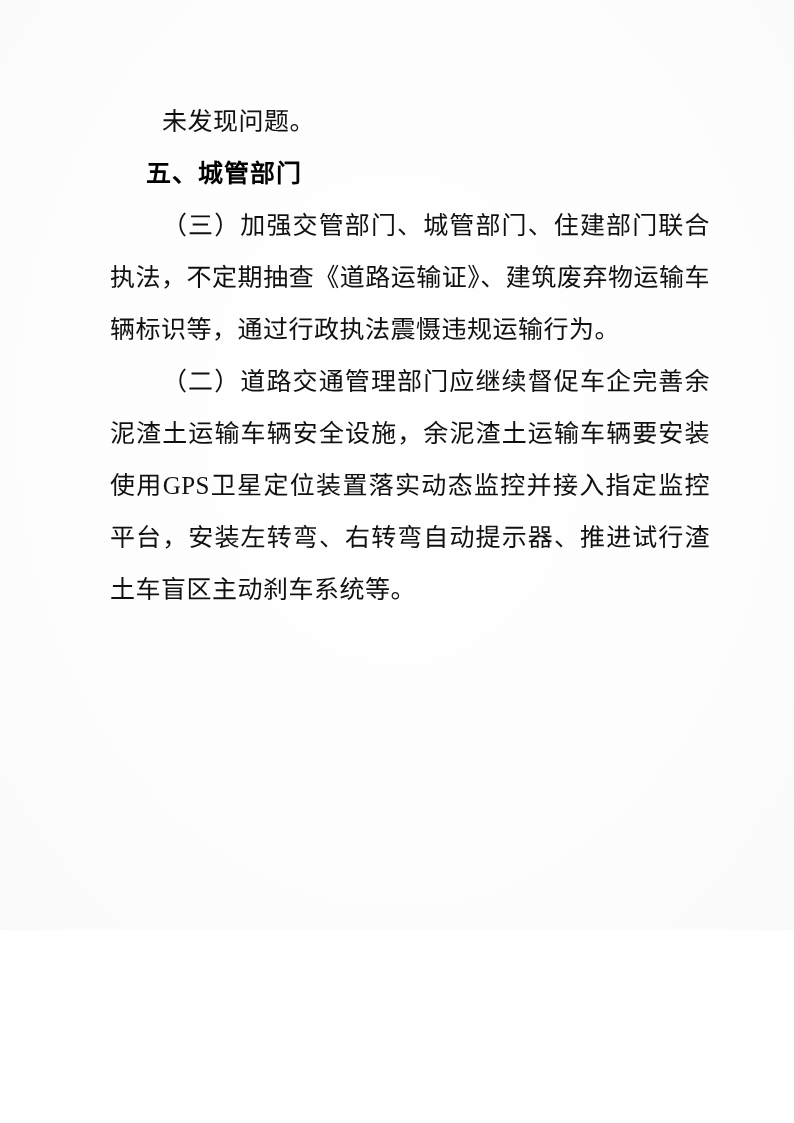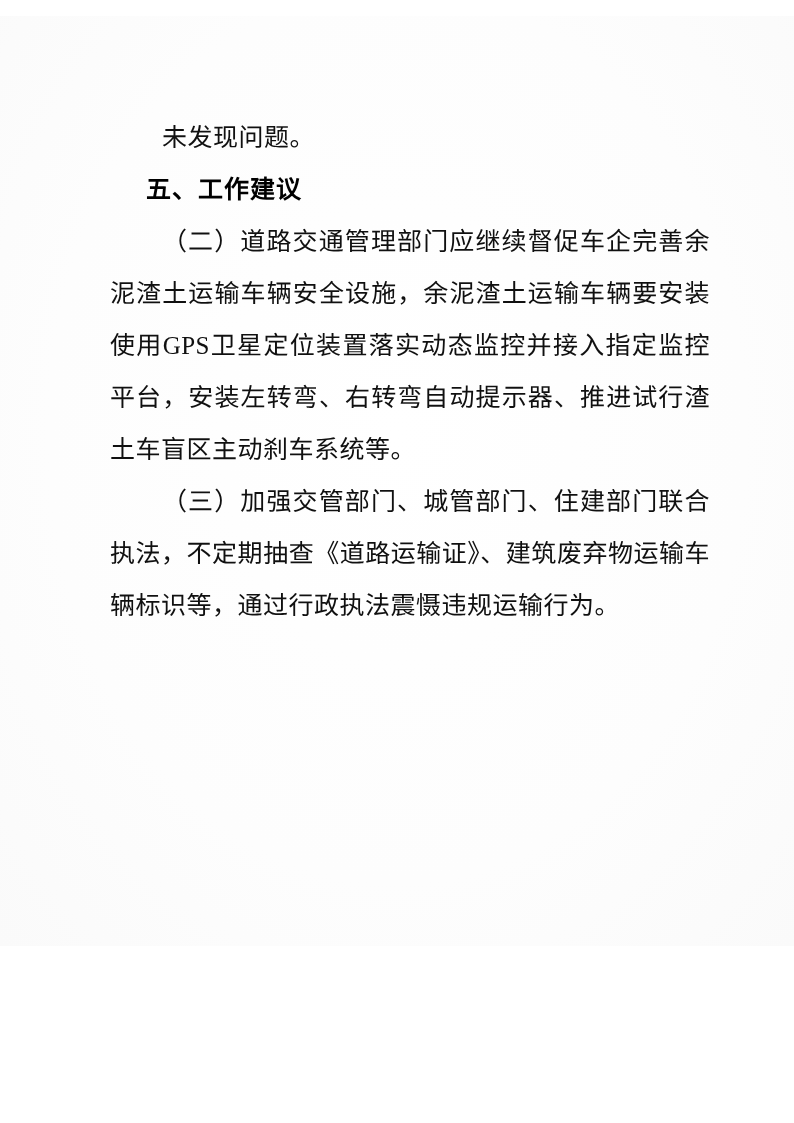--- a/index.html
+++ b/index.html
@@ -6,21 +6,21 @@
   html, body {
     margin: 0;
     padding: 0;
     background: #ffffff;
   }
 
   #page {
     position: relative;
     width: 794px;
     height: 930px;
-    margin: 16px auto;
+    margin: 0 auto;
     background: #0f766e;
     overflow: hidden;
     font-family: "Liberation Serif", "DejaVu Serif", serif;
     color: #0a0a0a;
     -webkit-font-smoothing: none;
   }
 
   
   #scan-surface {
     position: absolute;
@@ -83,26 +83,26 @@
 <body>
 
 <div id="page">
 
   <div id="scan-surface"></div>
 
   <div id="text-block">
 
     <p class="para indent-2">未发现问题。</p>
 
-    <h2 class="heading">五、工作建议</h2>
+    <h2 class="heading">五、城管部门</h2>
 
 
+    <p class="para indent-2">（三）加强交管部门、城管部门、住建部门联合执法，不定期抽查《道路运输证》、建筑废弃物运输车辆标识等，通过行政执法震慑违规运输行为。</p>
+
     <p class="para indent-2">（二）道路交通管理部门应继续督促车企完善余泥渣土运输车辆安全设施，余泥渣土运输车辆要安装使用GPS卫星定位装置落实动态监控并接入指定监控平台，安装左转弯、右转弯自动提示器、推进试行渣土车盲区主动刹车系统等。</p>
-
-    <p class="para indent-2">（三）加强交管部门、城管部门、住建部门联合执法，不定期抽查《道路运输证》、建筑废弃物运输车辆标识等，通过行政执法震慑违规运输行为。</p>
 
     <div class="spacer-lg"></div>
 
   </div>
 
   <div id="page-footer">
     <span id="page-number">16</span>
   </div>
 
 </div>

